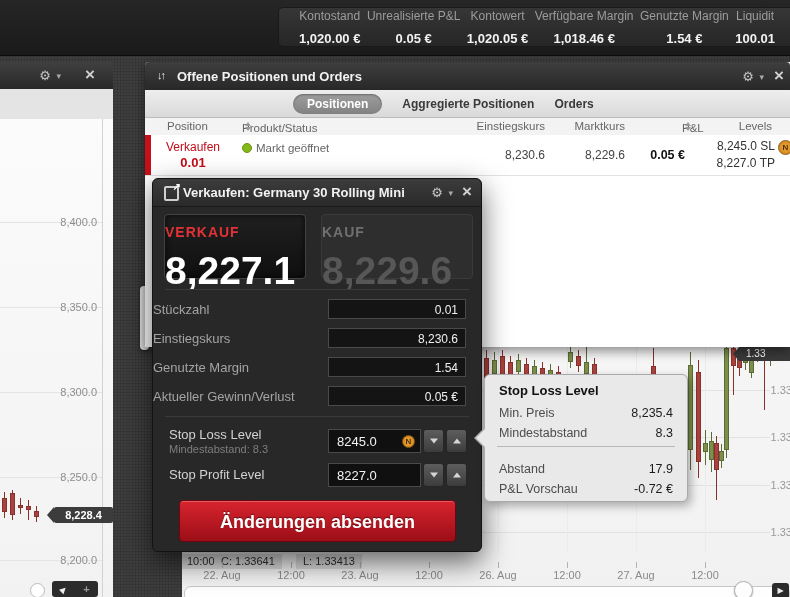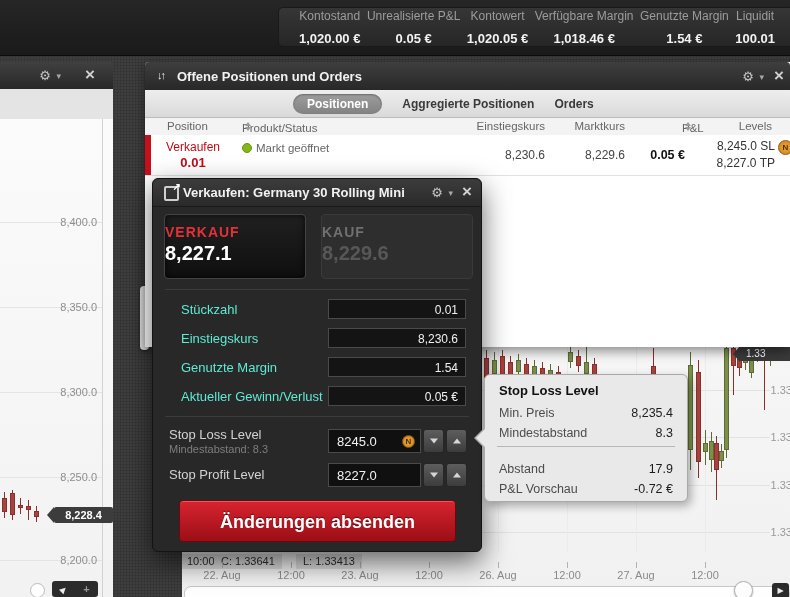--- a/index.html
+++ b/index.html
@@ -87,25 +87,25 @@
   .dlg-header{position:absolute;left:0;top:0;right:0;height:27px;background:linear-gradient(#3c3c3c,#2a2a2a);border-radius:6px 6px 0 0;border-bottom:1px solid #1a1a1a;}
   .dlg-title{position:absolute;left:30px;top:6px;color:#f2f2f2;font-size:13px;font-weight:bold;}
   .ext-icon{position:absolute;left:11px;top:7px;width:11px;height:11px;border:2px solid #cfcfcf;border-radius:2px;}
   .ext-icon:after{content:"↗";position:absolute;right:-4px;top:-7px;color:#fff;font-size:10px;font-weight:bold;}
   .pricebtn{position:absolute;top:35px;height:65px;border-radius:4px;text-align:left;box-sizing:border-box;}
   .pb-sell{left:11px;width:142px;background:linear-gradient(#202020,#0f0f0f);border:1px solid #434343;box-shadow:inset 0 0 6px rgba(0,0,0,.8);}
   .pb-buy{left:168px;width:152px;background:#2e2e2e;border:1px solid #3a3a3a;}
   .pb-label{font-size:14px;font-weight:bold;letter-spacing:1px;margin-top:9px;}
   .pb-sell .pb-label{color:#e23237;}
   .pb-buy .pb-label{color:#707070;}
-  .pb-price{font-size:20px;font-weight:bold;line-height:1;margin-top:3px;}
+  .pb-price{font-size:39px;font-weight:bold;line-height:1;margin-top:11px;}
   .pb-sell .pb-price{color:#fff;}
   .pb-buy .pb-price{color:#575757;}
   .dlg-sep{position:absolute;left:12px;right:12px;height:1px;background:#3b3b3b;}
-  .frow-label{position:absolute;left:28px;color:#5eead4;font-size:13px;}
+  .frow-label{position:absolute;left:0;color:#a3a3a3;font-size:13px;}
   .vbox{position:absolute;left:175px;width:138px;height:20px;background:#141414;border:1px solid #4a4a4a;color:#f0f0f0;
     font-size:12px;line-height:20px;text-align:right;padding-right:7px;box-sizing:border-box;}
   .sl-label{position:absolute;left:16px;color:#d2d2d2;font-size:13px;}
   .sl-sub{position:absolute;left:16px;color:#7d7d7d;font-size:11px;}
   .lvl-input{position:absolute;left:175px;width:93px;height:24px;background:#101010;border:1px solid #4a4a4a;color:#f2f2f2;
     font-size:13px;line-height:24px;padding-left:8px;box-sizing:border-box;}
   .lvl-badge{position:absolute;right:5px;top:5px;width:13px;height:13px;border-radius:50%;background:radial-gradient(#f0a93c,#c97d15);border:1px solid #8a5c10;color:#4a2f00;font-size:8px;font-weight:bold;line-height:12px;text-align:center;box-sizing:border-box;}
   .spin{position:absolute;width:21px;height:24px;background:linear-gradient(#5d5d5d,#3c3c3c);border:1px solid #262626;border-radius:3px;box-sizing:border-box;}
   .spin i{position:absolute;left:50%;top:50%;transform:translate(-50%,-50%);width:0;height:0;border-left:4px solid transparent;border-right:4px solid transparent;}
   .spin .dn{border-top:5px solid #d6d6d6;}

